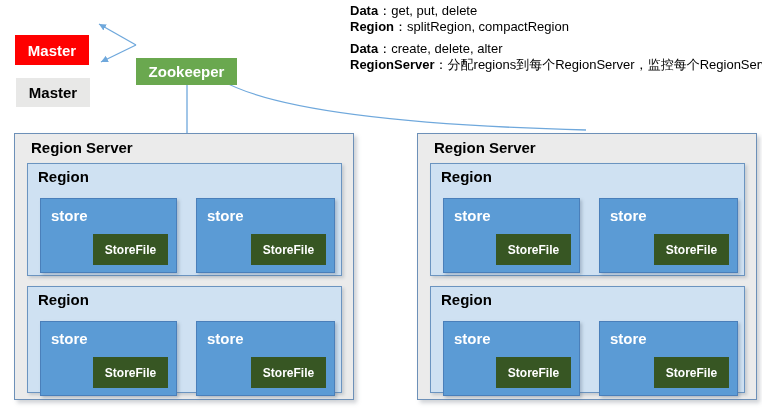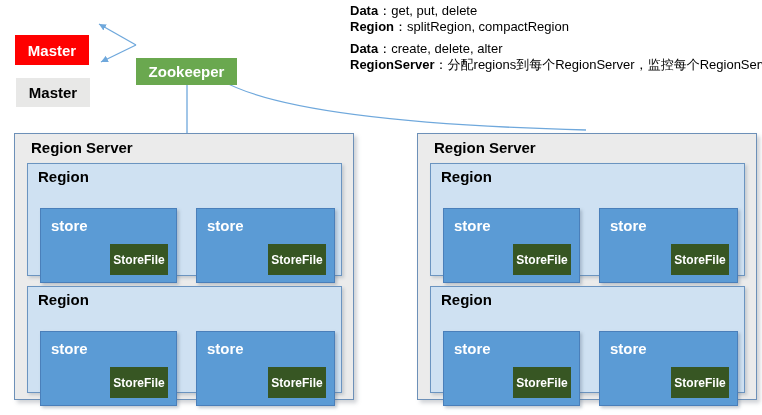--- a/index.html
+++ b/index.html
@@ -27,27 +27,27 @@
       box-shadow:3px 3px 4px rgba(120,130,140,0.35);}
   #rs-left{left:14px;}
   #rs-right{left:417px;}
   .rs-title{position:absolute;left:16px;top:5px;font-size:15px;font-weight:bold;color:#000;}
   .region{position:absolute;left:12px;width:315px;background:#cfe1f2;
       border:1.5px solid #6b94c0;box-sizing:border-box;
       box-shadow:2px 2px 3px rgba(110,125,140,0.3);}
   .region.r1{top:29px;height:113px;}
   .region.r2{top:152px;height:107px;}
   .region-title{position:absolute;left:10px;top:4px;font-size:15px;font-weight:bold;color:#000;}
-  .store{position:absolute;top:44px;height:75px;background:#5b9bd5;
+  .store{position:absolute;top:34px;height:75px;background:#5b9bd5;
       border:1.5px solid #4a7fba;box-sizing:border-box;
       box-shadow:2px 2px 3px rgba(90,110,130,0.35);text-decoration:underline;}
   .store.s1{left:12px;width:137px;}
   .store.s2{left:168px;width:139px;}
   .store-label{position:absolute;left:10px;top:8px;font-size:15px;font-weight:bold;color:#ffffff;}
-  .storefile{position:absolute;right:8px;bottom:7px;width:58px;height:31px;background:#375623;
+  .storefile{position:absolute;right:8px;bottom:7px;width:75px;height:31px;background:#375623;
       display:flex;align-items:center;justify-content:center;
       font-size:12px;font-weight:bold;color:#ffffff;}
 </style>
 </head>
 <body>
 
 <div id="canvas">
 
   <svg id="arrows" viewBox="0 0 762 415" xmlns="http://www.w3.org/2000/svg">
     <defs>

